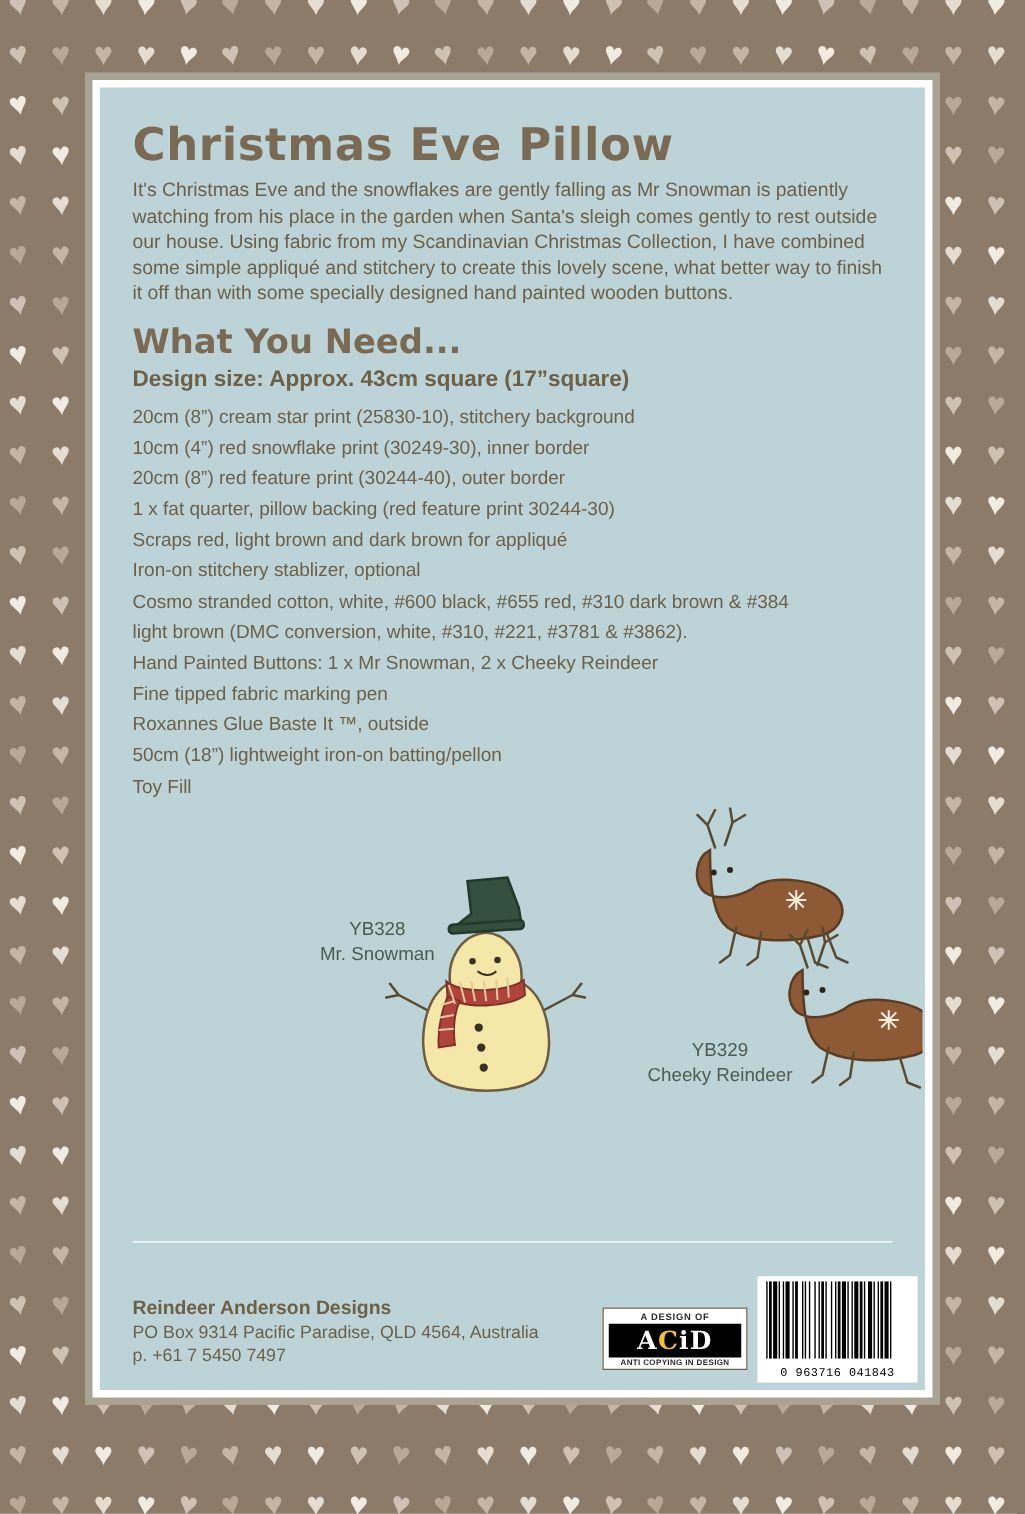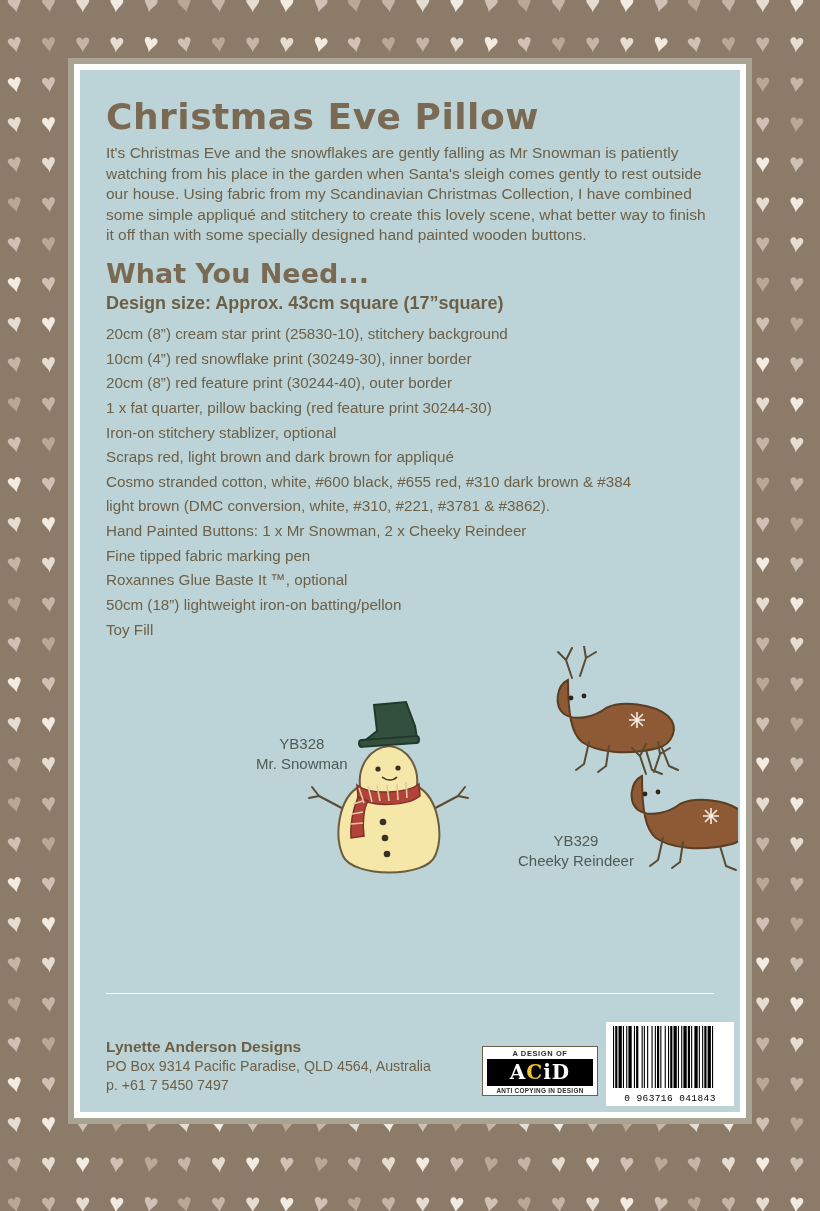--- a/index.html
+++ b/index.html
@@ -977,27 +977,27 @@
         </div>
 
         <div class="section-heading">What You Need...</div>
         <div class="design-size">Design size:  Approx.  43cm square (17”square)</div>
 
         <ul class="materials">
           <li>20cm (8”) cream star print (25830-10), stitchery background</li>
           <li>10cm (4”) red snowflake print (30249-30), inner border</li>
           <li>20cm (8”) red feature print (30244-40), outer border</li>
           <li>1 x fat quarter, pillow backing (red feature print 30244-30)</li>
+          <li>Scraps red, light brown and dark brown for appliqué</li>
           <li>Iron-on stitchery stablizer, optional</li>
-          <li>Scraps red, light brown and dark brown for appliqué</li>
           <li>Cosmo stranded cotton, white, #600 black, #655 red, #310 dark brown &amp; #384</li>
           <li>light brown (DMC conversion, white, #310, #221, #3781 &amp; #3862).</li>
           <li>Hand Painted Buttons: 1 x Mr Snowman, 2 x Cheeky Reindeer</li>
           <li>Fine tipped fabric marking pen</li>
-          <li>Roxannes Glue Baste It ™, optional</li>
+          <li>Roxannes Glue Baste It ™, outside</li>
           <li>50cm (18”) lightweight iron-on batting/pellon</li>
           <li>Toy Fill</li>
         </ul>
 
         <div class="illustration">
 
           <svg width="632" height="300" viewBox="0 0 632 300" style="position:absolute;left:0;top:0;">
 
             <g>
 
@@ -1054,21 +1054,21 @@
 
           <div class="label reindeer-label">
             <span class="code">YB329</span>
             <span class="name">Cheeky Reindeer</span>
           </div>
         </div>
 
         <div class="divider"></div>
 
         <div class="footer">
-          <div class="biz-name">Lynette Anderson Designs</div>
+          <div class="biz-name">Reindeer Anderson Designs</div>
           <div class="biz-line">PO Box 9314 Pacific Paradise, QLD 4564, Australia</div>
           <div class="biz-line">p. +61 7 5450 7497</div>
         </div>
 
         <div class="acid">
           <div class="acid-top">A DESIGN OF</div>
           <div class="acid-logo">
             <span class="a">A</span><span class="c">C</span><span class="i">i</span><span class="d">D</span>
           </div>
           <div class="acid-bottom">ANTI COPYING IN DESIGN</div>

